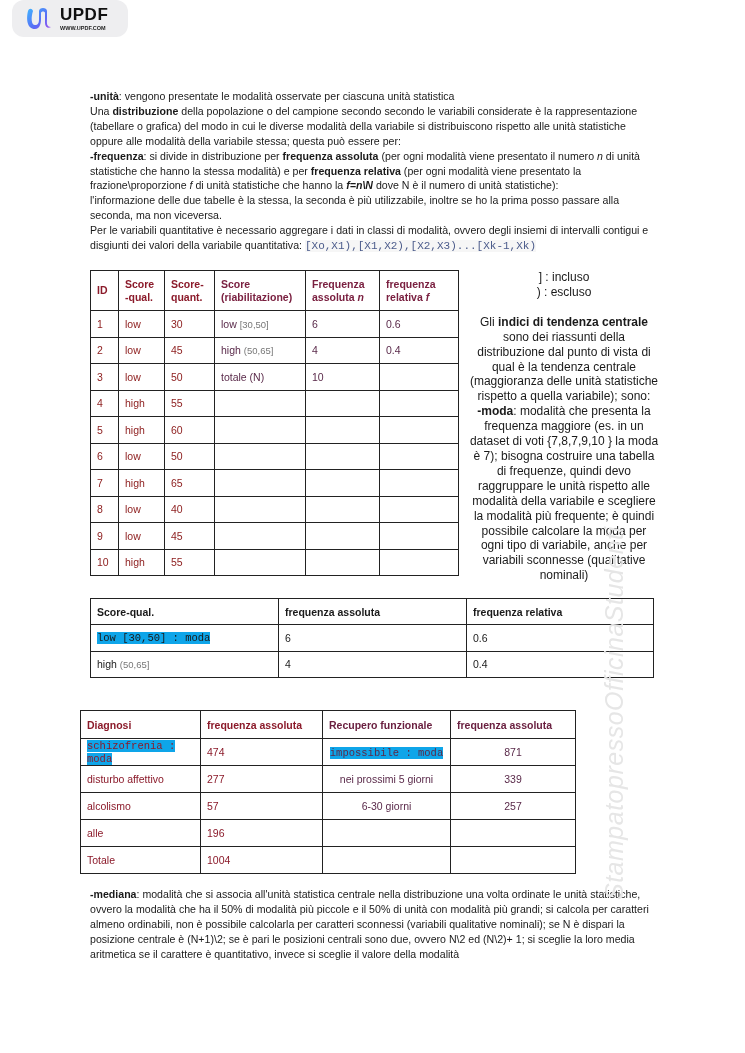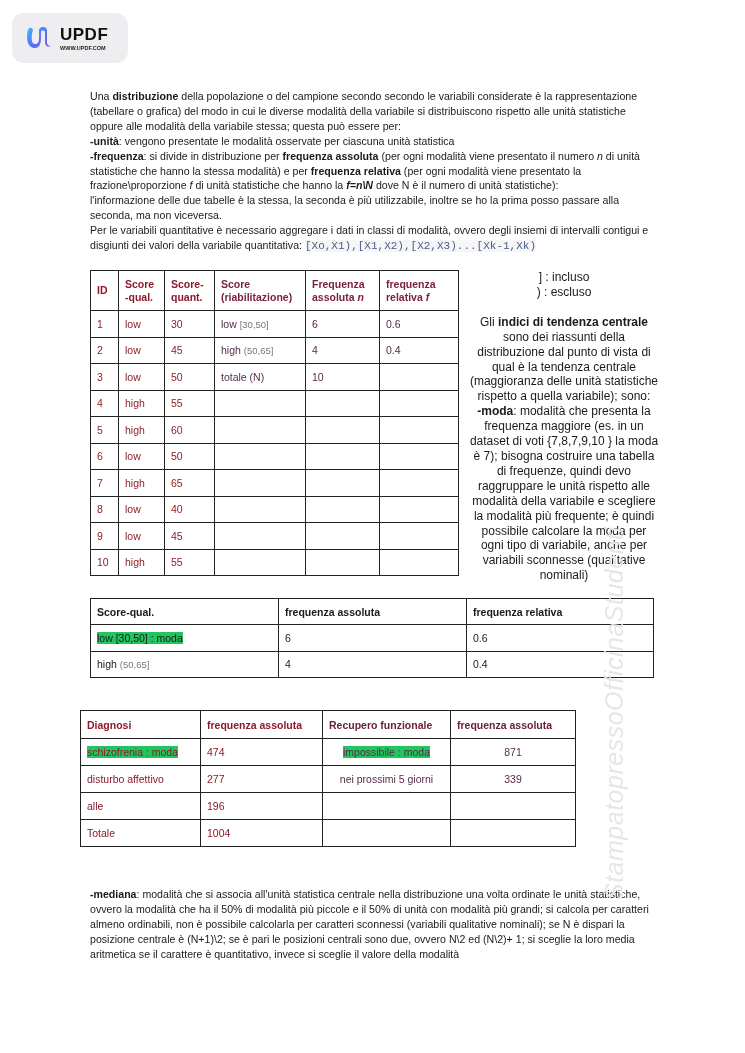--- a/index.html
+++ b/index.html
@@ -1,21 +1,21 @@
 <!DOCTYPE html>
 <html><head>
 <meta charset="utf-8">
 <style>
   html, body { margin: 0; padding: 0; }
   body {
     width: 745px; height: 1053px; background: #ffffff; position: relative; overflow: hidden;
     font-family: "Liberation Sans", sans-serif; color: #1a1a1a;
   }
   .logo {
-    position: absolute; left: 12px; top: 13px; width: 116px; height: 50px;
+    position: absolute; left: 12px; top: 0; width: 116px; height: 37px;
     background: #eeeef0; border-radius: 12px; display: flex; align-items: center;
   }
   .logo svg { margin-left: 12px; }
   .logo .txt { margin-left: 6px; display: flex; flex-direction: column; }
   .logo .brand { font-weight: bold; font-size: 17px; letter-spacing: 0.5px; color: #111; line-height: 17px; }
   .logo .url { font-size: 5.5px; font-weight: bold; color: #222; margin-top: 2px; }
 
   .para {
     position: absolute; left: 90px; width: 565px; font-size: 10.6px; line-height: 14.9px; color: #1a1a1a;
   }
@@ -44,21 +44,21 @@
   #t2 th { font-weight: bold; height: 25px; }
   #t2 td { height: 25.5px; }
 
   #t3 { left: 80px; top: 710px; width: 496px; font-size: 10.5px; }
   #t3 th { font-weight: bold; height: 27px; color: #8b1a2a; }
   #t3 th.p { color: #6a2040; }
   #t3 td { height: 26px; }
   #t3 td.red { color: #8b1a2a; }
   #t3 td.purp { color: #5a2a4a; text-align: center; }
 
-  .hl { background: #22c55e; }
+  .hl { background: #0ea5e9; font-family: Liberation Mono, monospace; }
 
   .watermark {
     position: absolute; left: 600px; top: 900px; transform-origin: 0 0; transform: rotate(-90deg);
     font-size: 25px; font-style: italic; color: #e6e6e6; white-space: nowrap; letter-spacing: 0.5px;
   }
 </style>
 </head>
 <body>
 
 <div class="logo">
@@ -72,22 +72,22 @@
     </defs>
     <path d="M4 6 C2 14 3 24 11 24 C16 24 17 18 17 14 L17 8 C17 6 21 6 21 8 L21 18 C21 22 24 24 27 22 C22 22 23 17 23 14 L23 6 C23 2 15 2 15 6 L15 14 C15 18 14 20 11 20 C7 20 7 12 9 6 C8 3 5 3 4 6 Z" fill="url(#lg)"></path>
   </svg>
   <div class="txt">
     <span class="brand">UPDF</span>
     <span class="url">WWW.UPDF.COM</span>
   </div>
 </div>
 
 <div class="para" style="top: 89px;">
+  <p><b>-unità</b><span>: vengono presentate le modalità osservate per ciascuna unità statistica</span></p>
   <p><span>Una </span><b>distribuzione</b><span> della popolazione o del campione secondo secondo le variabili considerate è la rappresentazione (tabellare o grafica) del modo in cui le diverse modalità della variabile si distribuiscono rispetto alle unità statistiche oppure alle modalità della variabile stessa; questa può essere per:</span></p>
-  <p><b>-unità</b><span>: vengono presentate le modalità osservate per ciascuna unità statistica</span></p>
   <p><b>-frequenza</b><span>: si divide in distribuzione per </span><b>frequenza assoluta</b><span> (per ogni modalità viene presentato il numero </span><i>n</i><span> di unità statistiche che hanno la stessa modalità) e per </span><b>frequenza relativa</b><span> (per ogni modalità viene presentato la frazione\proporzione </span><i>f</i><span> di unità statistiche che hanno la </span><b><i>f=n\N</i></b><span> dove N è il numero di unità statistiche):</span></p>
   <p>l'informazione delle due tabelle è la stessa, la seconda è più utilizzabile, inoltre se ho la prima posso passare alla seconda, ma non viceversa.</p>
   <p><span>Per le variabili quantitative è necessario aggregare i dati in classi di modalità, ovvero degli insiemi di intervalli contigui e disgiunti dei valori della variabile quantitativa: </span><span class="code">[Xo,X1),[X1,X2),[X2,X3)...[Xk-1,Xk)</span></p>
 </div>
 
 <table id="t1">
   <colgroup>
       <col style="width:28px">
       <col style="width:46px">
       <col style="width:50px">
@@ -246,20 +246,26 @@
         <td class="purp"><span class="hl">impossibile : moda</span></td>
         <td class="purp">871</td>
       </tr>
       <tr>
         <td class="red"><span class="">disturbo affettivo</span></td>
         <td class="red">277</td>
         <td class="purp"><span class="">nei prossimi 5 giorni</span></td>
         <td class="purp">339</td>
       </tr>
       <tr>
+        <td class="red"><span class="">alcolismo</span></td>
+        <td class="red">57</td>
+        <td class="purp"><span class="">6-30 giorni</span></td>
+        <td class="purp">257</td>
+      </tr>
+      <tr>
         <td class="red"><span class="">alle</span></td>
         <td class="red">196</td>
         <td class="purp"><span class=""></span></td>
         <td class="purp"></td>
       </tr>
       <tr>
         <td class="red"><span class="">Totale</span></td>
         <td class="red">1004</td>
         <td class="purp"><span class=""></span></td>
         <td class="purp"></td>

